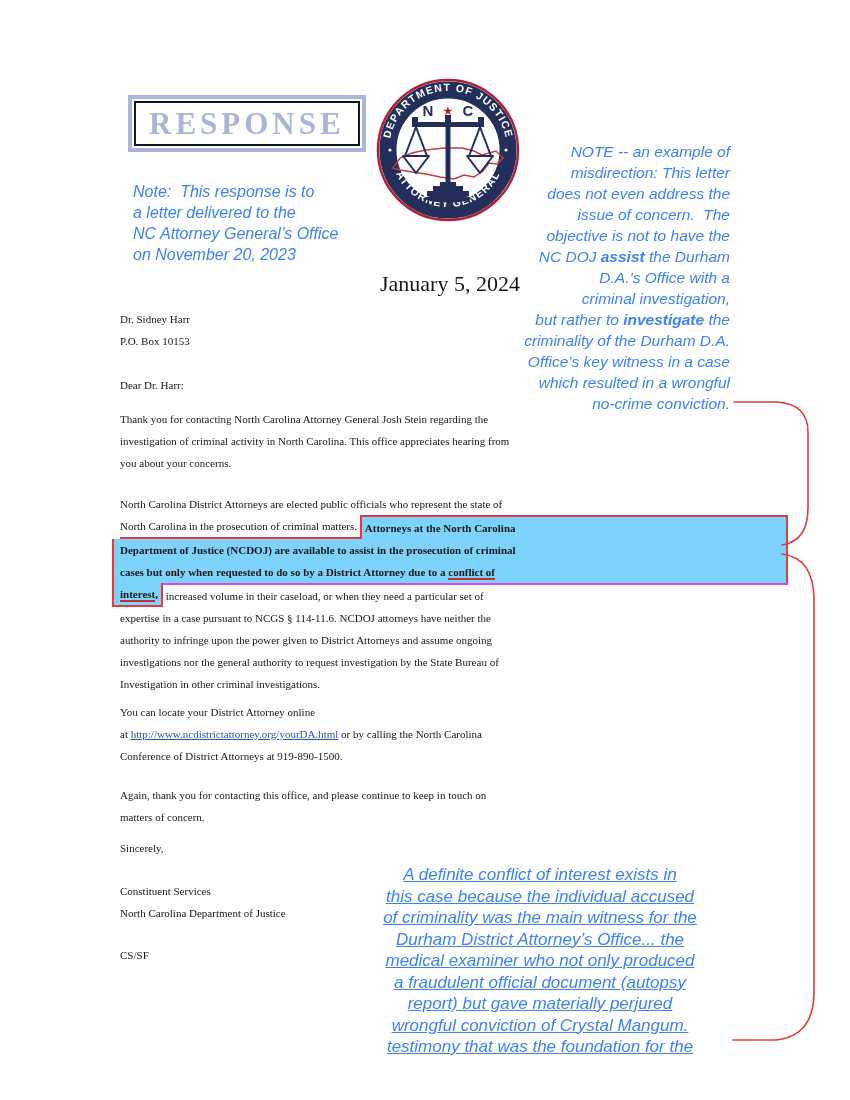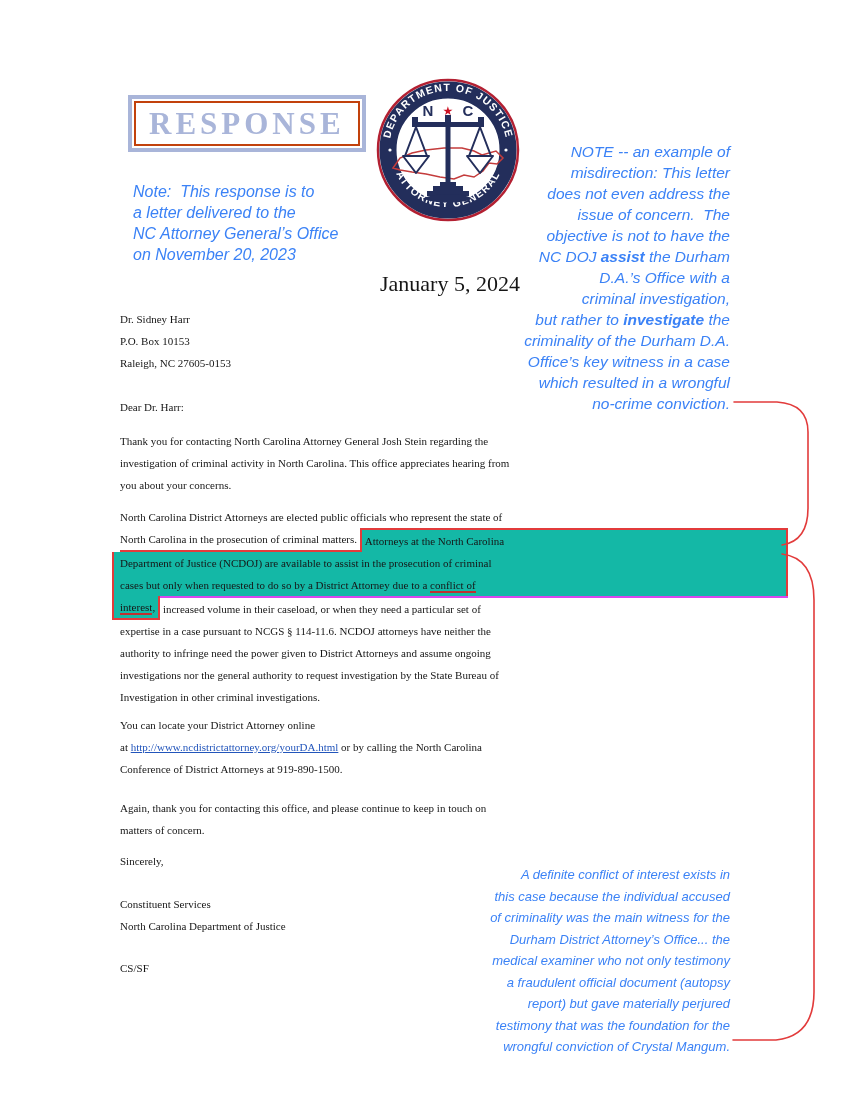--- a/index.html
+++ b/index.html
@@ -3,45 +3,45 @@
 <meta charset="utf-8">
 <style>
   html,body{margin:0;padding:0;}
   body{width:850px;height:1100px;background:#ffffff;position:relative;overflow:hidden;
        font-family:"Liberation Serif",serif;color:#161616;}
   .abs{position:absolute;}
   .line{white-space:pre;}
 
   
   .stamp{left:128px;top:95px;border:4px solid #a9b5d9;padding:2px;background:transparent;}
-  .stamp-inner{border:2px solid #c2410c;padding:5px 13px;}
+  .stamp-inner{border:2px solid #0f172a;padding:5px 13px;}
   .stamp-text{font-family:"Liberation Serif",serif;font-weight:bold;font-size:31px;
               letter-spacing:4px;color:#a9b5d9;line-height:1;}
 
   
   .rednote{font-family:"Liberation Sans",sans-serif;font-style:italic;color:#3b82f6;}
   .note-left{left:133px;top:181px;font-size:16px;line-height:21px;text-align:left;}
   .note-right{right:120px;top:141px;width:360px;font-size:15.5px;line-height:21px;text-align:right;}
-  .note-bottom{right:120px;top:864px;width:380px;font-size:13px;line-height:21.5px;text-align:right;}
+  .note-bottom{right:120px;top:864px;width:380px;font-size:17px;line-height:21.5px;text-align:center;text-decoration:underline;}
   .rednote b{font-style:italic;}
 
   
   .date{left:380px;top:271px;font-size:22px;}
   .col{left:120px;top:308px;width:660px;font-size:11px;line-height:22px;}
   .salutation{margin-top:22px;}
   .p1{margin-top:12px;}
-  .p2{margin-top:10px;}
+  .p2{margin-top:19px;}
   .p3{margin-top:6px;}
   .p4{margin-top:17px;}
   .closing{margin-top:9px;}
   .signer{margin-top:21px;}
   .initials{margin-top:20px;}
 
   
-  .hl{background:#14b8a6;}
+  .hl{background:#7dd3fc;font-weight:bold;}
   .flexline{display:flex;margin-right:-8px;}
   .hl-first{flex:1;border:2px solid #e23b3b;border-bottom:none;padding-left:3px;}
   .pre-under{border-bottom:2px solid #e23b3b;}
   .hl-mid{display:block;border-left:2px solid #e23b3b;border-right:2px solid #e23b3b;
           margin:0 -8px;padding:0 6px;}
   .hl-last{border:2px solid #e23b3b;border-top:none;padding:0 3px 0 6px;margin-left:-8px;}
   .rest-over{flex:1;border-top:2px solid #d946ef;}
   .u{border-bottom:2px solid #c03030;}
 
   a.dalink{color:#2255bb;text-decoration:underline;text-align:center;}
@@ -122,39 +122,38 @@
   <div class="line">which resulted in a wrongful</div>
   <div class="line">no-crime conviction.</div>
 </div>
 
 <div class="abs date">January 5, 2024</div>
 
 <div class="abs col">
   <div>
     <div class="line">Dr. Sidney Harr</div>
     <div class="line">P.O. Box 10153</div>
-    <div class="line">Raleigh, NC 27605-0153</div>
   </div>
 
   <div class="line salutation">Dear Dr. Harr:</div>
 
   <div class="p1">
     <div class="line">Thank you for contacting North Carolina Attorney General Josh Stein regarding the</div>
     <div class="line">investigation of criminal activity in North Carolina. This office appreciates hearing from</div>
     <div class="line">you about your concerns.</div>
   </div>
 
   <div class="p2">
     <div class="line">North Carolina District Attorneys are elected public officials who represent the state of</div>
     <div class="line flexline"><span class="pre-under">North Carolina in the prosecution of criminal matters. </span><span class="hl hl-first">Attorneys at the North Carolina</span></div>
     <div class="line"><span class="hl hl-mid">Department of Justice (NCDOJ) are available to assist in the prosecution of criminal</span></div>
     <div class="line"><span class="hl hl-mid"><span>cases but only when requested to do so by a District Attorney due to a </span><span class="u">conflict of</span></span></div>
     <div class="line flexline"><span class="hl hl-last"><span class="u">interest</span><span>,</span></span><span class="rest-over"> increased volume in their caseload, or when they need a particular set of</span></div>
     <div class="line">expertise in a case pursuant to NCGS § 114-11.6. NCDOJ attorneys have neither the</div>
-    <div class="line">authority to infringe need the power given to District Attorneys and assume ongoing</div>
+    <div class="line">authority to infringe upon the power given to District Attorneys and assume ongoing</div>
     <div class="line">investigations nor the general authority to request investigation by the State Bureau of</div>
     <div class="line">Investigation in other criminal investigations.</div>
   </div>
 
   <div class="p3">
     <div class="line">You can locate your District Attorney online</div>
     <div class="line"><span>at </span><a class="dalink" href="#">http://www.ncdistrictattorney.org/yourDA.html</a><span> or by calling the North Carolina</span></div>
     <div class="line">Conference of District Attorneys at 919-890-1500.</div>
   </div>
 
@@ -171,23 +170,23 @@
   </div>
 
   <div class="line initials">CS/SF</div>
 </div>
 
 <div class="abs rednote note-bottom">
   <div class="line">A definite conflict of interest exists in</div>
   <div class="line">this case because the individual accused</div>
   <div class="line">of criminality was the main witness for the</div>
   <div class="line">Durham District Attorney’s Office... the</div>
-  <div class="line">medical examiner who not only testimony</div>
+  <div class="line">medical examiner who not only produced</div>
   <div class="line">a fraudulent official document (autopsy</div>
   <div class="line">report) but gave materially perjured</div>
+  <div class="line">wrongful conviction of Crystal Mangum.</div>
   <div class="line">testimony that was the foundation for the</div>
-  <div class="line">wrongful conviction of Crystal Mangum.</div>
 </div>
 
 <svg class="abs overlay" width="850" height="1100" viewBox="0 0 850 1100">
   <path d="M 734 402 L 777 402 Q 808 404 808 432 L 808 508 Q 808 541 782 545" fill="none" stroke="#e23b3b" stroke-width="1.6" stroke-linecap="round"></path>
   <path d="M 782 554 Q 814 558 814 600 L 814 992 Q 814 1036 776 1040 L 733 1040" fill="none" stroke="#e23b3b" stroke-width="1.6" stroke-linecap="round"></path>
 </svg>
 
 </body></html>

